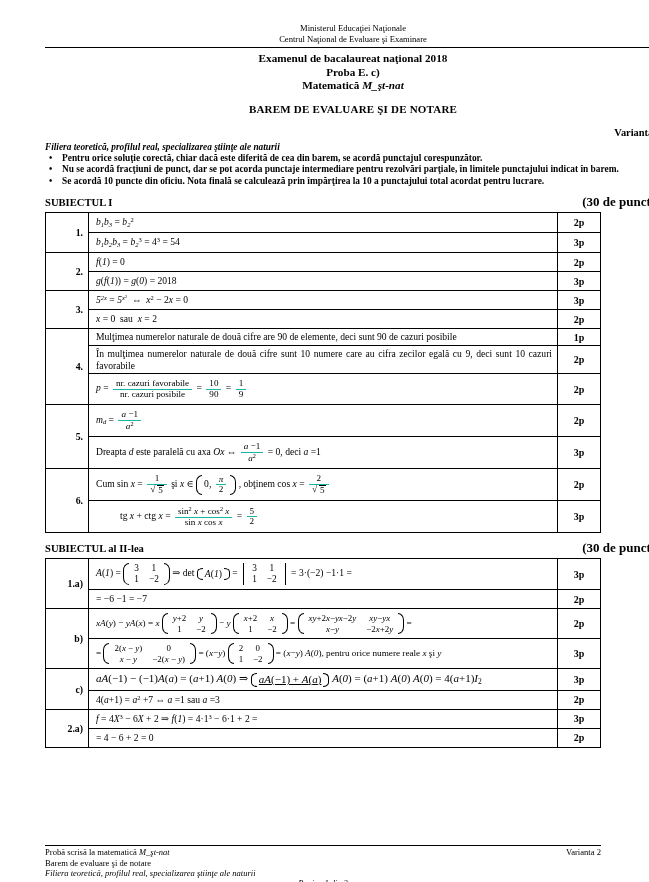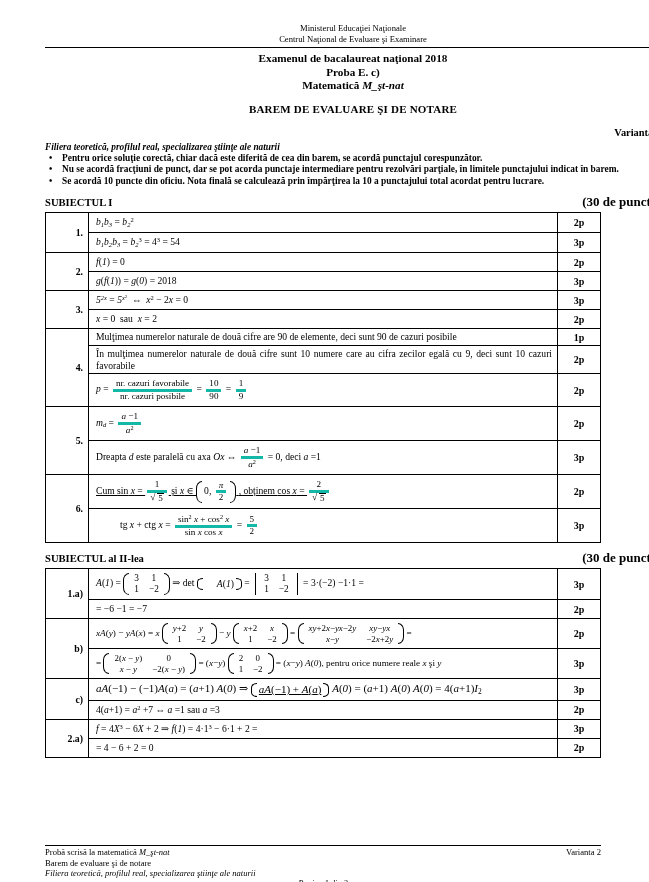--- a/index.html
+++ b/index.html
@@ -41,21 +41,21 @@
   .txt{line-height:1.22;text-align:justify;}
   .just{text-align:justify;text-align-last:left;}
 
   
   .mi{font-style:italic;font-family:"Liberation Serif",serif;}
   .mr{font-style:normal;}
   sub{font-size:.68em;vertical-align:-.28em;}
   sup{font-size:.68em;vertical-align:.45em;}
   .frac{display:inline-block;vertical-align:middle;text-align:center;
         font-size:.95em;line-height:1.05;margin:0 2px;}
-  .frac .n{display:block;padding:0 3px;border-bottom:3px solid #14b8a6;}
+  .frac .n{display:block;padding:0 3px;border-bottom:1px solid #14b8a6;}
   .frac .d{display:block;padding:0 3px;}
   .sqrt{display:inline-block;position:relative;padding-left:7px;}
   .sqrt:before{content:"\221A";position:absolute;left:0;top:-1px;font-size:1.05em;}
   .sqrt>span{border-top:1px solid #000;padding:0 1px;display:inline-block;}
   .mat{display:inline-block;vertical-align:middle;}
   .mat table{border-collapse:collapse;}
   .mat td{border:0 !important;padding:0 5px;text-align:center;font-size:.97em;
           line-height:1.18;}
   .wrap{display:inline-flex;align-items:center;vertical-align:middle;}
   .lb,.rb{display:inline-block;width:5px;align-self:stretch;}
@@ -224,21 +224,21 @@
             <span class="frac"><span class="n"><span class="mi">a</span> −1</span><span class="d"><span class="mi">a</span><sup>2</sup></span></span>
             <span class="mr"> = 0, deci </span><span class="mi">a</span><span class="mr"> =1</span>
           </div>
         </td>
         <td class="pt">3p</td>
       </tr>
 
       <tr>
         <td class="num" rowspan="2">6.</td>
         <td class="body">
-          <div class="mline" style="padding:3px 0;text-decoration:underline;">
+          <div class="mline" style="padding:3px 0;">
             <span class="mr">Cum </span><span class="mr">sin</span><span class="mi"> x</span><span class="mr"> = </span>
             <span class="frac"><span class="n">1</span><span class="d"><span class="sqrt"><span>5</span></span></span></span>
             <span class="mr"> şi </span><span class="mi">x</span><span class="mr"> ∈ </span>
             <span class="wrap">
                   <span class="lb"></span>
                   <span style="padding:0 2px;"><span class="mr">0,</span>
               <span class="frac"><span class="n"><span class="mi">π</span></span><span class="d">2</span></span></span>
                   <span class="rb"></span>
                 </span>
             <span class="mr">, obţinem </span><span class="mr">cos</span><span class="mi"> x</span><span class="mr"> = </span>
@@ -289,21 +289,21 @@
                           <td>−2</td>
                         </tr>
                       </tbody>
                     </table>
                   </span>
                   <span class="rb"></span>
                 </span>
             <span class="mr"> ⇒ det</span>
             <span class="wrap">
                   <span class="lb"></span>
-                  <span style="padding:0 2px;margin-left:12px;"><span class="mi">A</span><span class="mr">(</span><span class="mi">1</span><span class="mr">)</span></span>
+                  <span style="padding:0 2px;"><span class="mi">A</span><span class="mr">(</span><span class="mi">1</span><span class="mr">)</span></span>
                   <span class="rb"></span>
                 </span>
             <span class="mr"> = </span>
             <span class="wrap">
                   <span class="lv"></span>
                   <span class="mat">
                     <table>
               <tbody>
                         <tr>
                           <td>3</td>

